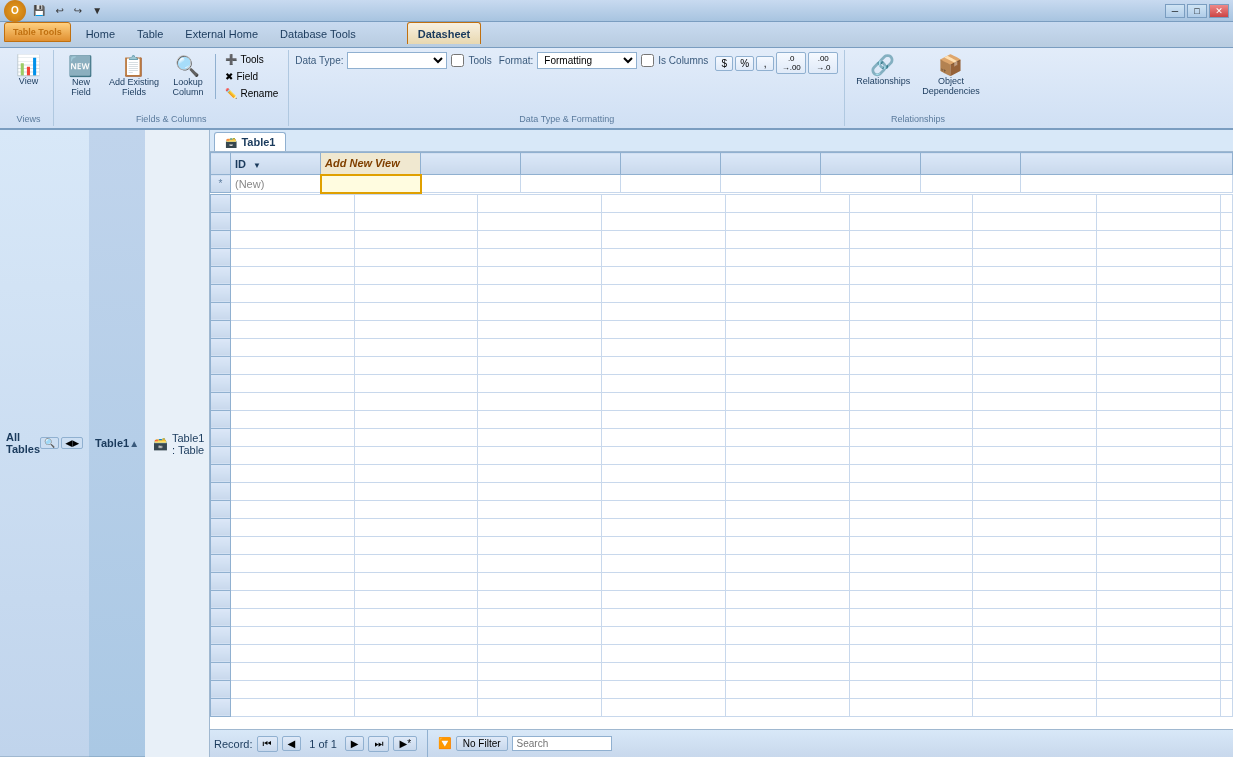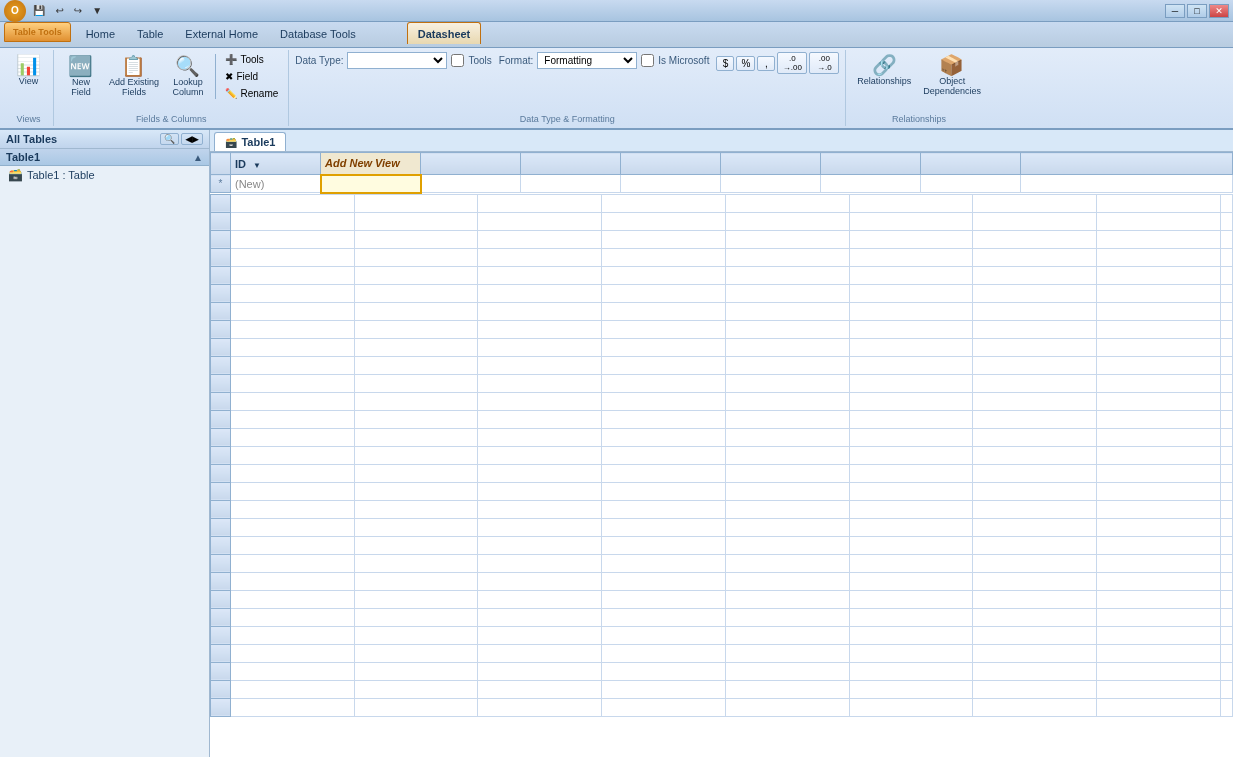--- a/index.html
+++ b/index.html
@@ -73,21 +73,21 @@
     .ribbon-form-row { display: flex; align-items: center; gap: 4px; margin-bottom: 2px; font-size: 10px; color: #3a5a7c; }
     .ribbon-select { border: 1px solid #90b0d0; background: white; padding: 1px 2px; font-size: 10px; width: 100px; }
     
     .format-btn {
       border: 1px solid #90b0d0; background: linear-gradient(to bottom, #f5f9ff, #e0eaf8);
       padding: 1px 4px; cursor: pointer; font-size: 10px; border-radius: 2px;
       min-width: 18px; text-align: center;
     }
 
     
-    #left-nav { width: 210px; background: #e8f0f8; border-right: 1px solid #a0b8d0; display: flex; flex-direction: column; }
+    #left-nav { width: 210px; background: #e8f0f8; border-right: 1px solid #a0b8d0; display: flex; flex-direction: row; }
     #nav-header { background: linear-gradient(to bottom, #d8e8f8, #c0d4ec); padding: 3px 6px; display: flex; align-items: center; justify-content: space-between; border-bottom: 1px solid #a0b8d0; }
     #nav-header-title { font-size: 11px; font-weight: bold; color: #1a3a5c; }
     .nav-btn { background: none; border: 1px solid #90b0d0; cursor: pointer; padding: 0 3px; font-size: 9px; border-radius: 2px; }
     
     #nav-group-header { background: linear-gradient(to bottom, #c0d4ec, #aac8e4); padding: 2px 6px; display: flex; align-items: center; justify-content: space-between; border-bottom: 1px solid #90b0cc; }
     .nav-group-title { font-size: 11px; font-weight: bold; color: #1a3a5c; }
     .nav-collapse-btn { background: none; border: none; cursor: pointer; font-size: 10px; color: #3a5a7c; }
     
     .nav-item { display: flex; align-items: center; gap: 4px; padding: 2px 8px; cursor: pointer; font-size: 11px; color: #1a3a5c; }
     .nav-item-icon { font-size: 12px; }
@@ -257,21 +257,21 @@
             </select>
             <input type="checkbox" style="">
             <span>Tools</span>
           </div>
           <div class="ribbon-form-row">
             <span>Format:</span>
             <select class="ribbon-select">
               <option>Formatting</option>
             </select>
             <input type="checkbox" style="">
-            <span>Is Microsoft</span>
+            <span>Is Columns</span>
           </div>
           <div style="display:flex;gap:2px;align-items:center;">
             <button class="format-btn">$</button>
             <button class="format-btn">%</button>
             <button class="format-btn">,</button>
             <button class="format-btn" style="min-width:30px;font-size:8px;">.0<br>→.00</button>
             <button class="format-btn" style="min-width:30px;font-size:8px;">.00<br>→.0</button>
           </div>
         </div>
         <div class="ribbon-group-label">Data Type &amp; Formatting</div>
@@ -711,18 +711,31 @@
                   <td class="data-cell" style="min-width: 90px;"></td>
                   <td class="data-cell" style="min-width: 90px;"></td>
                   <td class="data-cell" style="min-width: 90px;"></td>
                   <td class="data-cell" style="min-width: 100%;"></td>
                 </tr>
               </tbody>
           </table>
         </div>
       </div>
 
+      <div id="record-nav">
+        <span>Record:</span>
+        <button class="rec-btn">⏮</button>
+        <button class="rec-btn">◀</button>
+        <span style="margin:0 4px;">1 of 1</span>
+        <button class="rec-btn">▶</button>
+        <button class="rec-btn">⏭</button>
+        <button class="rec-btn">▶*</button>
+        <div class="separator" style="margin:0 6px;"></div>
+        <span>🔽</span>
+        <button class="filter-btn">No Filter</button>
+        <input class="" id="search-box" type="text" style="border: 1px solid rgb(144, 176, 208); padding: 1px 4px; font-size: 10px; width: 100px;" placeholder="Search">
+      </div>
 
     </div>
   </div>
 
 
 </div>
 
 </body></html>

